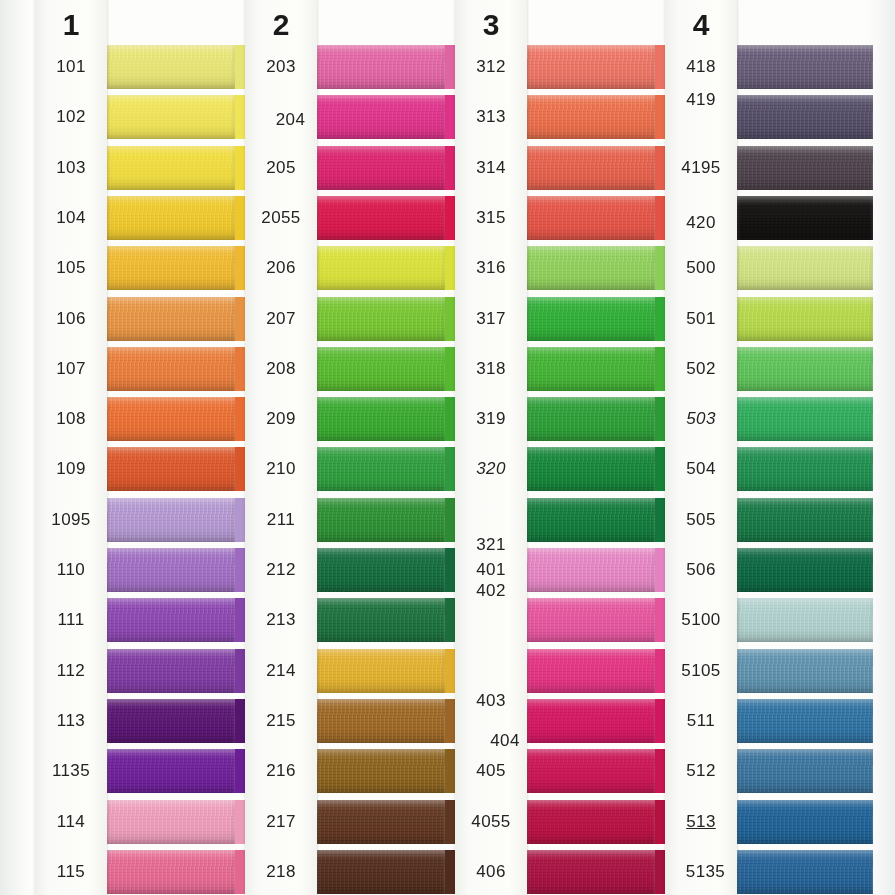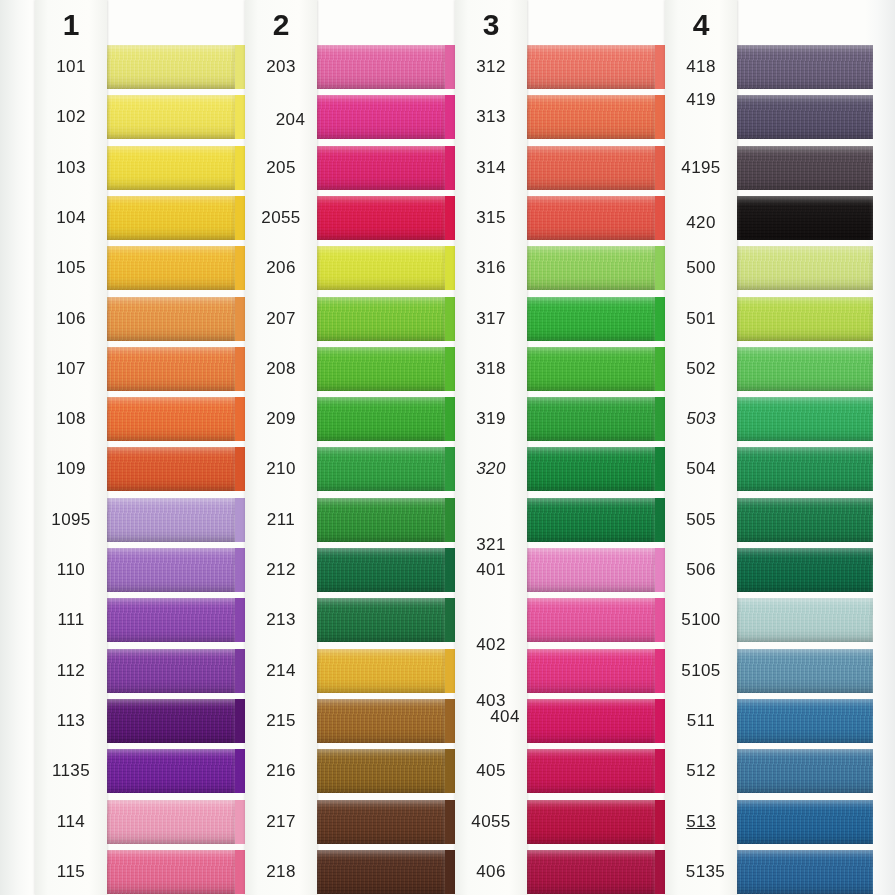--- a/index.html
+++ b/index.html
@@ -230,23 +230,23 @@
           <div class="row-label" style="top: 107.3px;">313</div>
           <div class="row-label" style="top: 157.6px;">314</div>
           <div class="row-label" style="top: 207.9px;">315</div>
           <div class="row-label" style="top: 258.2px;">316</div>
           <div class="row-label" style="top: 308.5px;">317</div>
           <div class="row-label" style="top: 358.8px;">318</div>
           <div class="row-label" style="top: 409.1px;">319</div>
           <div class="row-label" style="top: 459.4px; font-style: italic;">320</div>
           <div class="row-label" style="top: 509.7px; margin-top: 25px;">321</div>
           <div class="row-label" style="top: 560px;">401</div>
-          <div class="row-label" style="top: 635px;">402</div>
+          <div class="row-label" style="top: 581px;">402</div>
           <div class="row-label" style="top: 691px;">403</div>
-          <div class="row-label" style="top: 707px; padding-left: 28px;">404</div>
+          <div class="row-label" style="top: 731px; padding-left: 28px;">404</div>
           <div class="row-label" style="top: 761.2px;">405</div>
           <div class="row-label" style="top: 811.5px;">4055</div>
           <div class="row-label" style="top: 861.8px;">406</div>
         </div>
       </div>
       <div class="column">
         <div class="sliver" style="left: 655px;">
           <div class="sl" style="position: absolute; left: 0px; right: 0px; top: 45px; height: 44px; background: rgb(234, 114, 99);"></div>
           <div class="sl" style="position: absolute; left: 0px; right: 0px; top: 95.3px; height: 44px; background: rgb(232, 108, 74);"></div>
           <div class="sl" style="position: absolute; left: 0px; right: 0px; top: 145.6px; height: 44px; background: rgb(227, 95, 75);"></div>

